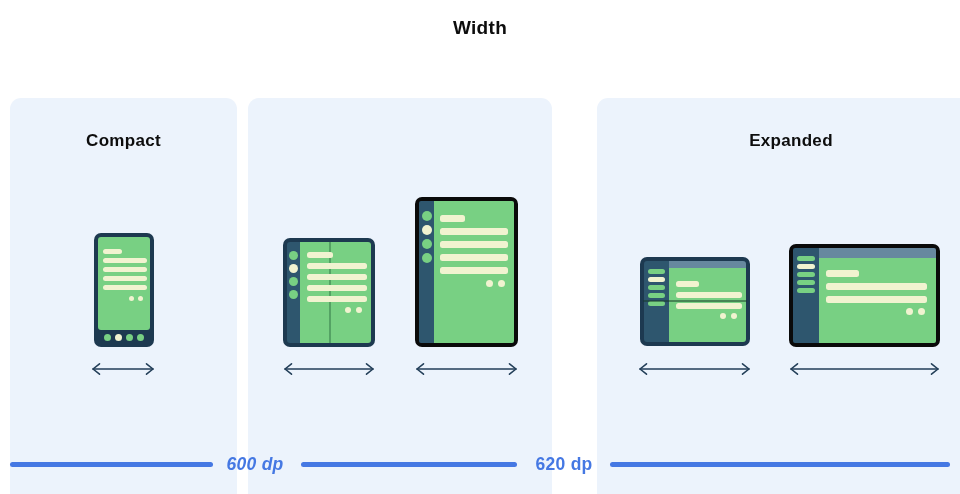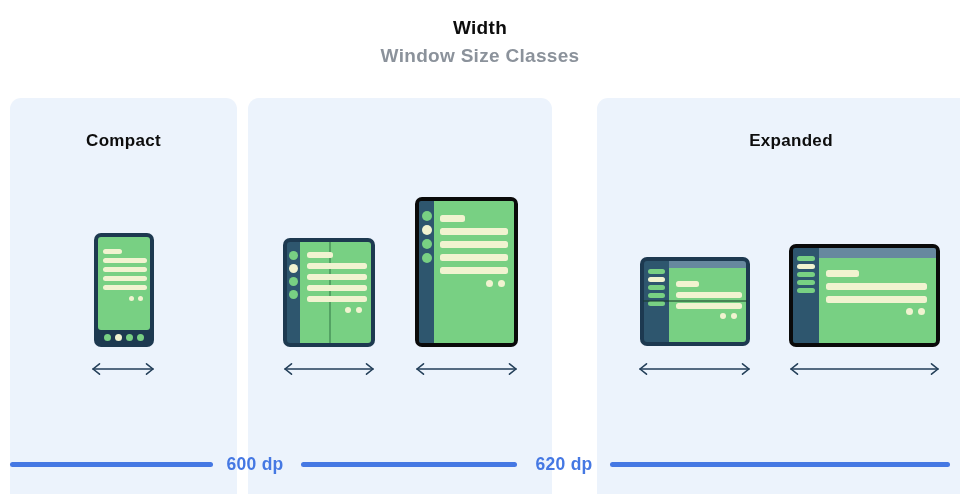--- a/index.html
+++ b/index.html
@@ -191,30 +191,29 @@
     background: var(--accentBlue, #4578e3);
   }
   .seg-1 { left: 10px;  width: 203px; }
   .seg-2 { left: 301px; width: 216px; }
   .seg-3 { left: 610px; width: 340px; }
   .bp-label {
     position: absolute; top: 454px; width: 90px; text-align: center;
     font-size: 17.5px; font-weight: 700; letter-spacing: .3px;
     color: var(--accentBlue, #4578e3);
   }
-  .bp-600 { left: 210px; }
+  .bp-600 { left: 210px; font-style: italic; }
   .bp-840 { left: 519px; }
 </style>
 </head>
 <body>
 
 <div class="stage">
 
   <div class="hdr-title">Width</div>
-  <div class="hdr-subtitle">Window Size Classes</div>
 
   <section class="panel compact">
     <h2 class="panel-label">Compact</h2>
 
     <div class="device phone">
       <div class="phone-screen">
         <i class="ln w-s"></i>
         <i class="ln w-l"></i>
         <i class="ln w-l"></i>
         <i class="ln w-l"></i>

